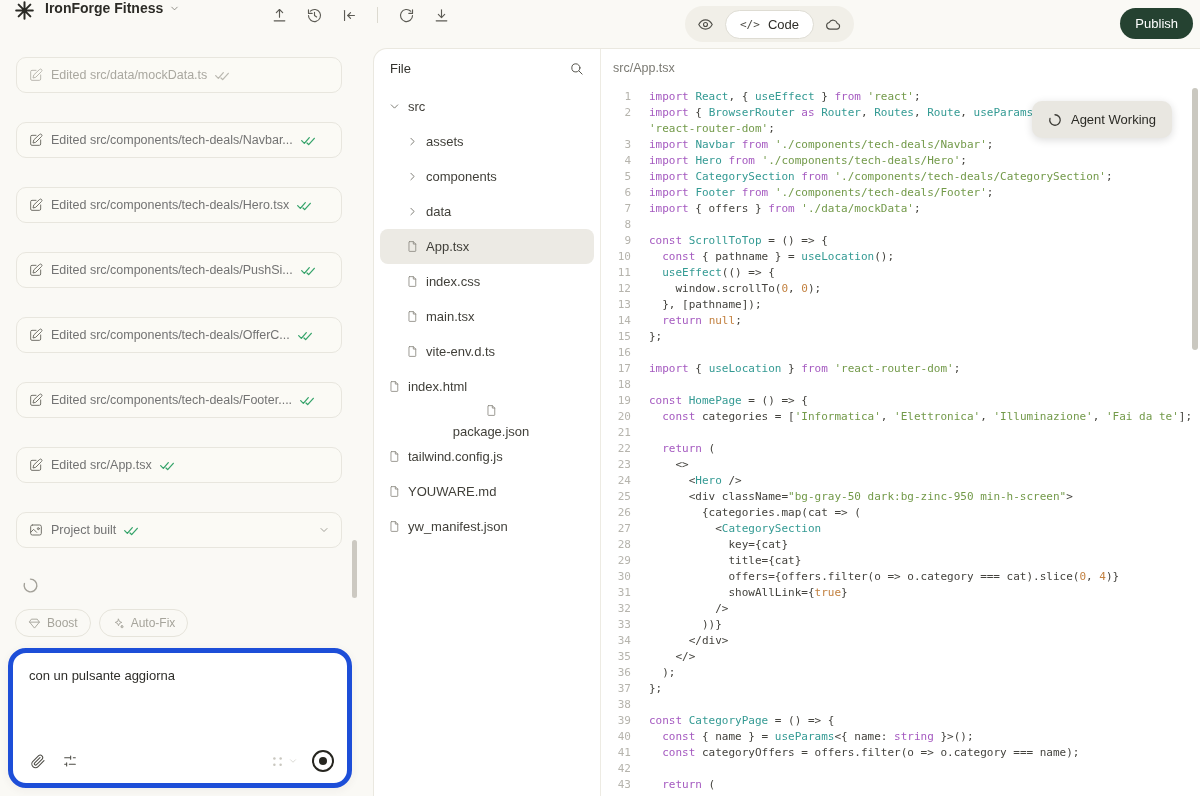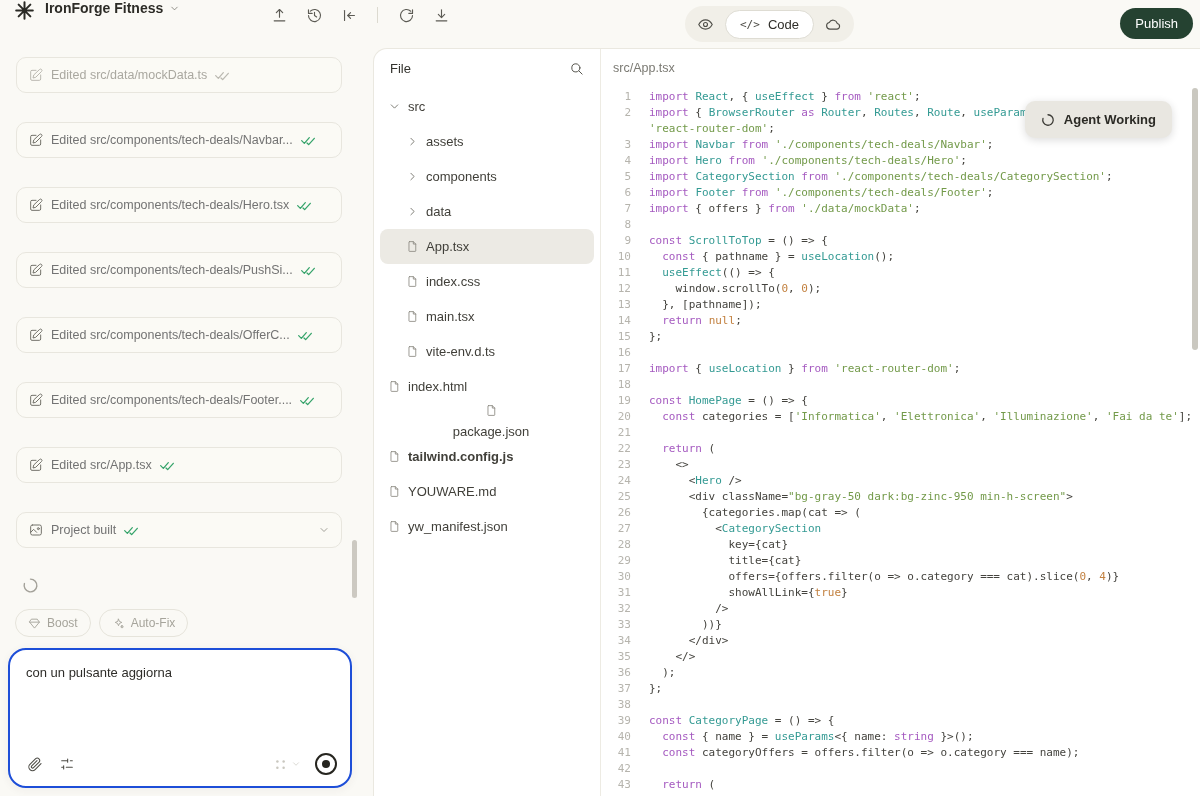--- a/index.html
+++ b/index.html
@@ -50,21 +50,21 @@
   .task-card.dimmed .t-icon,.task-card.dimmed .t-check{color:#bbb9b1}
   .side-spinner{margin:20px 0 0 6px;width:17px;height:17px;color:#a3a199}
   .side-spinner svg{width:17px;height:17px;stroke-width:2}
   .side-scroll{position:absolute;right:3px;top:492px;width:5px;height:58px;border-radius:3px;background:#ccc9c1}
 
   .sidebar-bottom{position:absolute;left:8px;right:8px;bottom:8px}
   .pill-row{display:flex;gap:8px;margin:0 0 11px 7px}
   .pill{display:flex;align-items:center;gap:6px;height:28px;padding:0 12px;border-radius:14px;
     border:1px solid #e6e4db;background:transparent;color:#a6a49b;font-size:12px}
   .pill svg{width:13px;height:13px;stroke-width:1.7}
-  .chat-box{background:#fff;border:2px solid #1d4ed8;border-radius:18px;height:140px;position:relative;
+  .chat-box{background:#fff;border:5px solid #1d4ed8;border-radius:18px;height:140px;position:relative;
     box-shadow:0 2px 10px rgba(60,58,50,.06);padding:15px 16px}
   .chat-text{font-size:13px;color:#2e2d29}
   .chat-actions{position:absolute;left:17px;right:13px;bottom:11px;display:flex;align-items:center;gap:16px}
   .ca-btn{background:none;border:none;color:#4d4c46;display:flex;padding:0}
   .ca-btn svg{width:16px;height:16px}
   .ca-right{margin-left:auto;display:flex;align-items:center;gap:14px}
   .media-btn{display:flex;align-items:center;gap:3px;color:#c9c7bf;background:none;border:none}
   .media-btn .grid{width:15px;height:15px}
   .media-btn .chev{width:10px;height:10px}
   .send-btn{width:22px;height:22px;border-radius:50%;border:2.5px solid #26251f;background:transparent;
@@ -90,21 +90,21 @@
   .editor{flex:1;position:relative;display:flex;flex-direction:column;min-width:0}
   .ed-header{height:38px;display:flex;align-items:center;padding:0 12px;font-size:12.5px;color:#7b7a73;flex:none}
   .code-area{flex:1;overflow:hidden;padding-top:2px;font-family:"DejaVu Sans Mono",monospace;
     font-size:11px;color:var(--def)}
   .code-line{display:flex;height:16px;line-height:16px}
   .ln{width:30px;flex:none;text-align:right;padding-right:0;color:var(--lnc)}
   .src{white-space:pre;flex:1;overflow:hidden;padding-left:18px}
   .tok-kw{color:var(--kw)} .tok-type{color:var(--type)} .tok-str{color:var(--str)} .tok-num{color:var(--num)}
   .agent-badge{position:absolute;top:52px;right:28px;height:37px;display:flex;align-items:center;gap:9px;
     padding:0 16px;background:#e9e7e1;border-radius:10px;box-shadow:0 2px 8px rgba(0,0,0,.14);
-    font-size:13px;color:#2b2a25;font-weight:700}
+    font-size:13px;color:#2b2a25;font-weight:400}
   .badge-spin{width:14px;height:14px;color:#3c3b36}
   .badge-spin svg{width:14px;height:14px;stroke-width:2.2}
   .ed-scroll{position:absolute;right:2px;top:39px;width:6px;height:262px;border-radius:3px;background:#cac8c0}
 </style>
 </head>
 <body style="--kw: #a55ac0; --type: #339a93; --str: #739a4a; --num: #c2803f; --def: #44433e; --lnc: #b6b4ad; --publish: #254231; --check: #35a36a;">
 
 <header class="topbar">
   <span class="logo">
     <svg class="icon" viewBox="0 0 24 24">
@@ -456,21 +456,21 @@
         </div>
         <div class="tree-row" style="padding-left: 8px; flex-direction: column;">
           <span class="tree-lead file">
             <svg class="icon" viewBox="0 0 24 24">
               <path d="M6.5 3h7L18 7.5V20a1 1 0 0 1-1 1H6.5a1 1 0 0 1-1-1V4a1 1 0 0 1 1-1z"></path>
               <path d="M13.5 3v4.5H18"></path>
             </svg>
           </span>
           <span class="tree-label">package.json</span>
         </div>
-        <div class="tree-row" style="padding-left: 8px; font-weight: bold;">
+        <div class="tree-row" style="padding-left: 8px;">
           <span class="tree-lead file">
             <svg class="icon" viewBox="0 0 24 24">
               <path d="M6.5 3h7L18 7.5V20a1 1 0 0 1-1 1H6.5a1 1 0 0 1-1-1V4a1 1 0 0 1 1-1z"></path>
               <path d="M13.5 3v4.5H18"></path>
             </svg>
           </span>
           <span class="tree-label">tailwind.config.js</span>
         </div>
         <div class="tree-row" style="padding-left: 8px;">
           <span class="tree-lead file">

